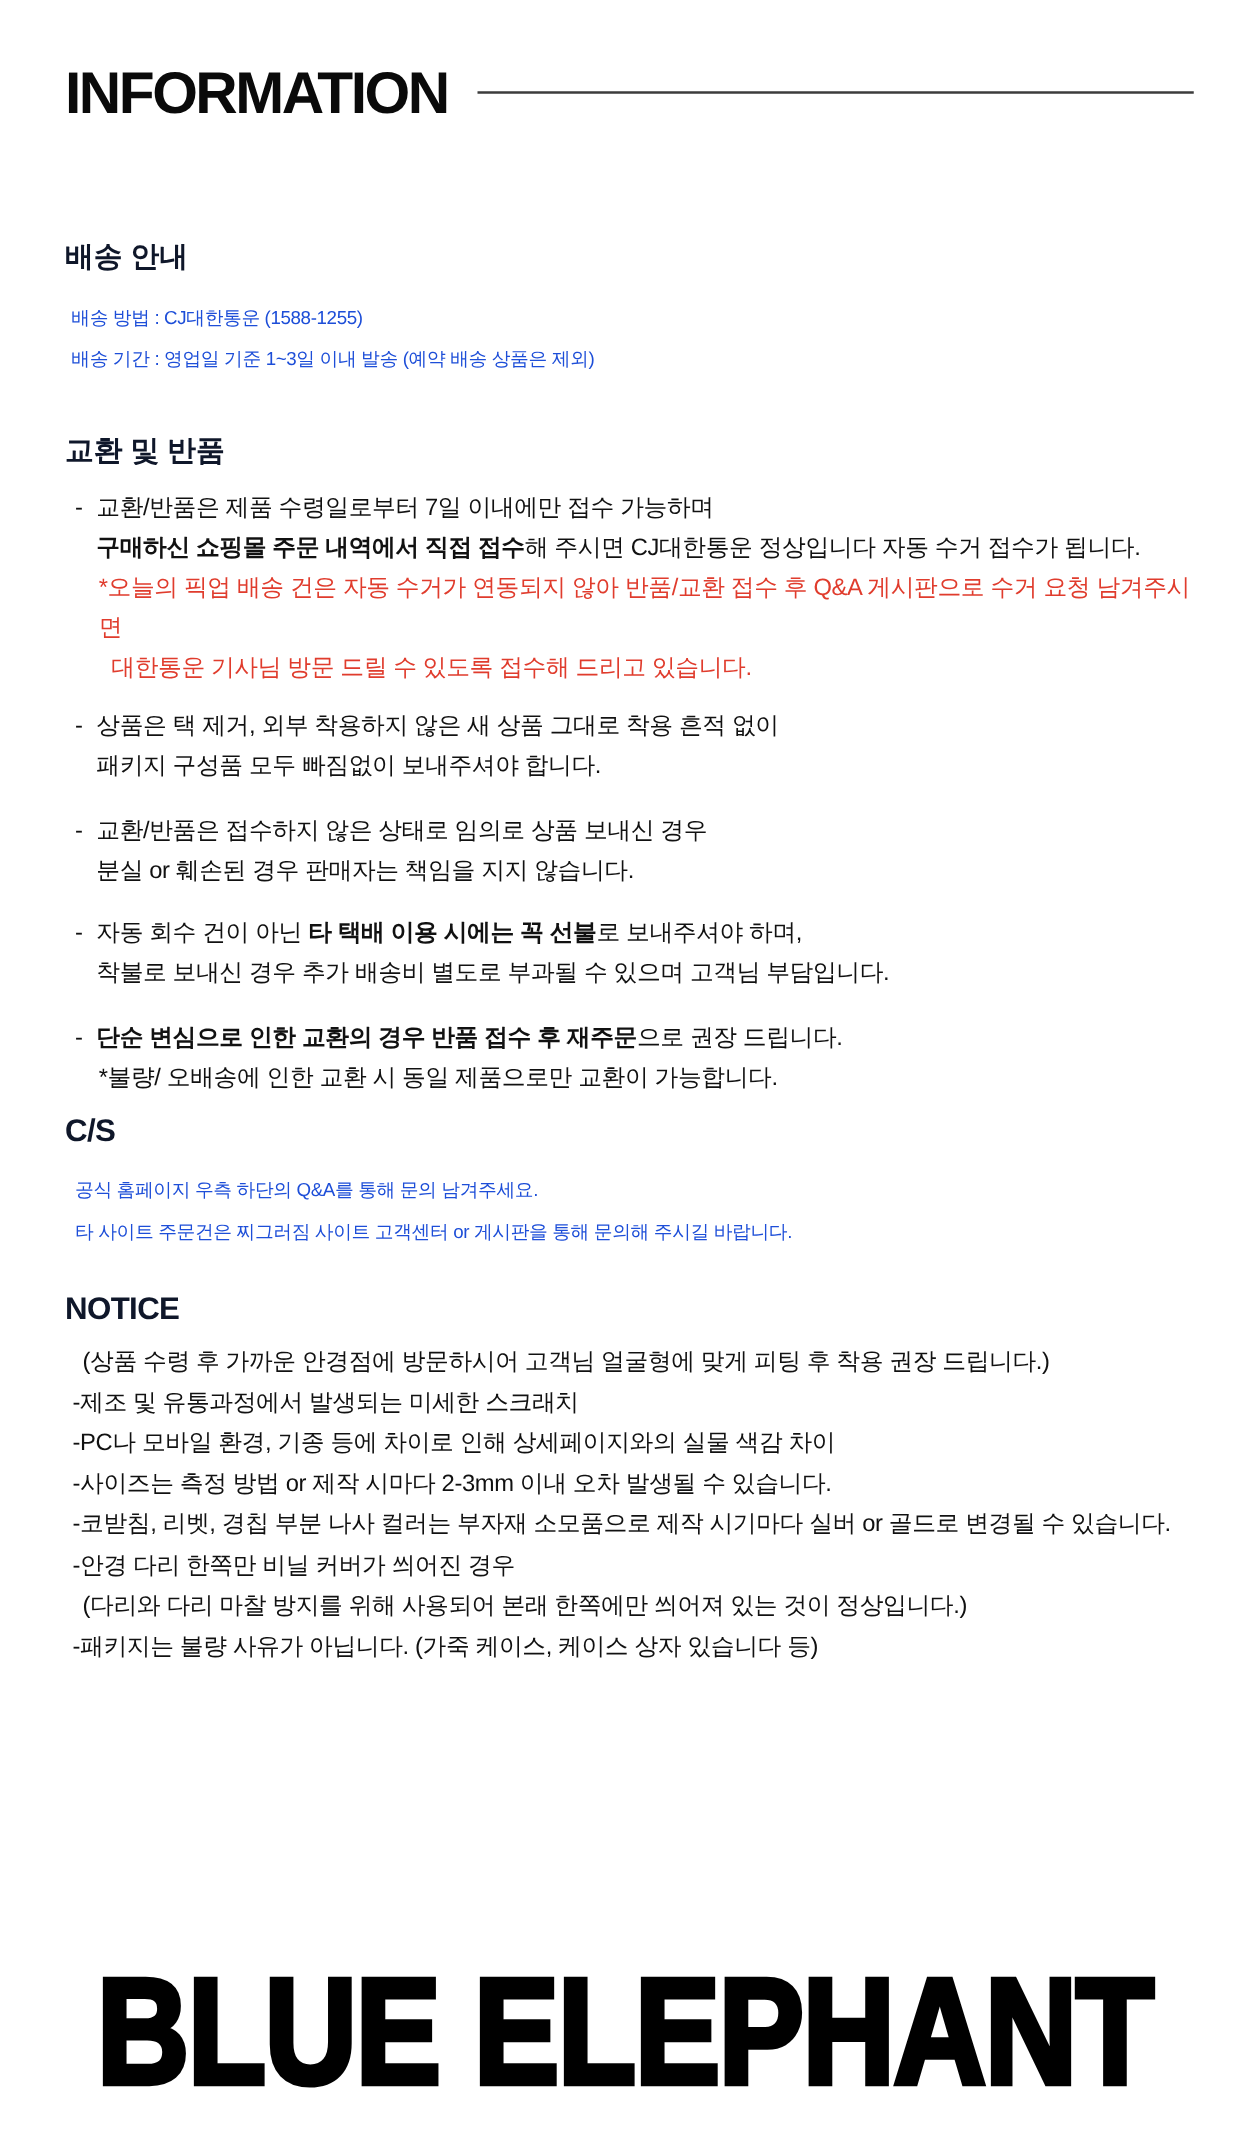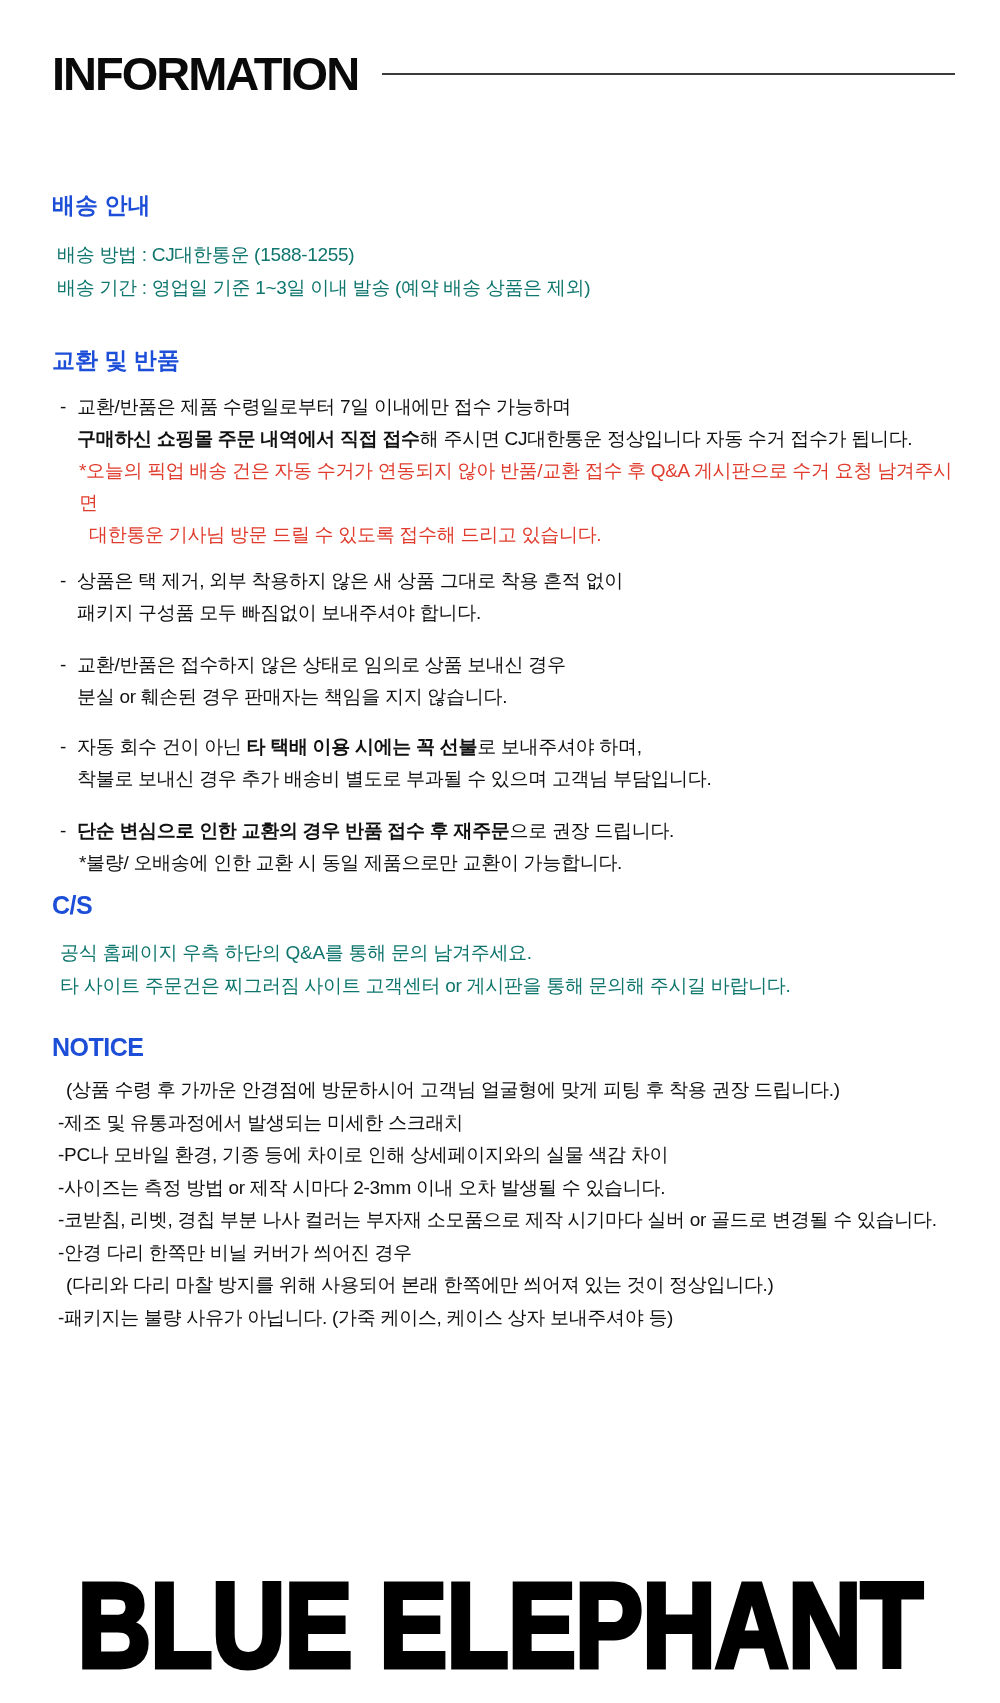--- a/index.html
+++ b/index.html
@@ -18,23 +18,23 @@
     top: 50px; left: 52px; right: 45px;
     display: flex; align-items: center; gap: 24px;
   }
   .page-title {
     font-size: 47px; font-weight: bold; letter-spacing: -2px;
     color: #0a0a0a; white-space: nowrap; line-height: 1;
   }
   .title-rule { flex: 1; height: 2px; background: #3c3c3c; }
 
   
-  .sec-heading { font-size: 23px; font-weight: bold; color: #1d4ed8; line-height: 30px; }
+  .sec-heading { font-size: 23px; font-weight: bold; color: #0f172a; line-height: 30px; }
   .sec-heading.latin { font-size: 25px; letter-spacing: -0.5px; }
-  .body-text { font-size: 19px; line-height: 33px; color: #0f766e; letter-spacing: -0.3px; }
+  .body-text { font-size: 15px; line-height: 33px; color: #1d4ed8; letter-spacing: -0.3px; }
   .red { color: #e03c2d; }
   b { font-weight: bold; }
 
   
   .shipping { top: 190px; left: 52px; right: 40px; }
   .shipping .lines { margin-top: 18px; padding-left: 5px; }
 
   
   .exchange { top: 345px; left: 52px; right: 30px; }
   .exchange .item { position: relative; padding-left: 25px; font-size: 19px; line-height: 32px; letter-spacing: -0.3px; }
@@ -130,19 +130,19 @@
 <div class="abs notice">
   <div class="sec-heading latin">NOTICE</div>
   <div class="list">
     <div class="indent">(상품 수령 후 가까운 안경점에 방문하시어 고객님 얼굴형에 맞게 피팅 후 착용 권장 드립니다.)</div>
     <div>-제조 및 유통과정에서 발생되는 미세한 스크래치</div>
     <div>-PC나 모바일 환경, 기종 등에 차이로 인해 상세페이지와의 실물 색감 차이</div>
     <div>-사이즈는 측정 방법 or 제작 시마다 2-3mm 이내 오차 발생될 수 있습니다.</div>
     <div>-코받침, 리벳, 경칩 부분 나사 컬러는 부자재 소모품으로 제작 시기마다 실버 or 골드로 변경될 수 있습니다.</div>
     <div>-안경 다리 한쪽만 비닐 커버가 씌어진 경우</div>
     <div class="indent">(다리와 다리 마찰 방지를 위해 사용되어 본래 한쪽에만 씌어져 있는 것이 정상입니다.)</div>
-    <div>-패키지는 불량 사유가 아닙니다. (가죽 케이스, 케이스 상자 보내주셔야 등)</div>
+    <div>-패키지는 불량 사유가 아닙니다. (가죽 케이스, 케이스 상자 있습니다 등)</div>
   </div>
 </div>
 
 <div class="abs logo-wrap">
   <div class="logo">BLUE ELEPHANT</div>
 </div>
 
 </body></html>

